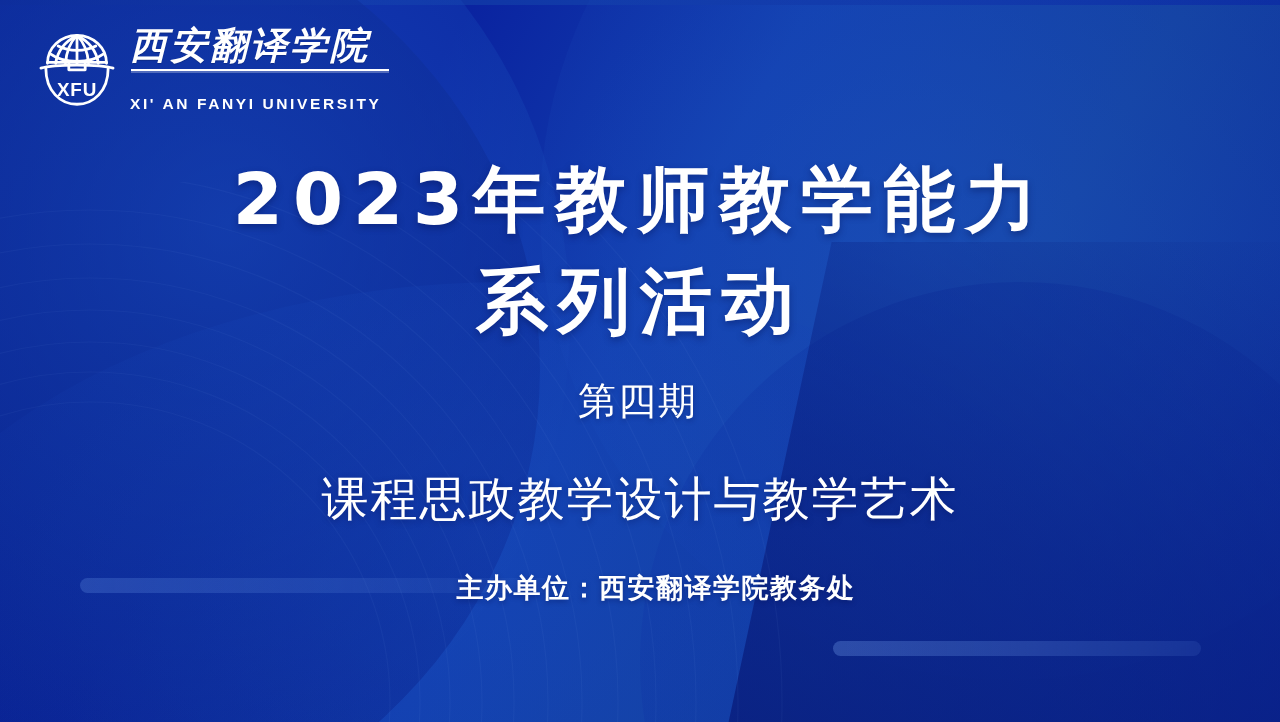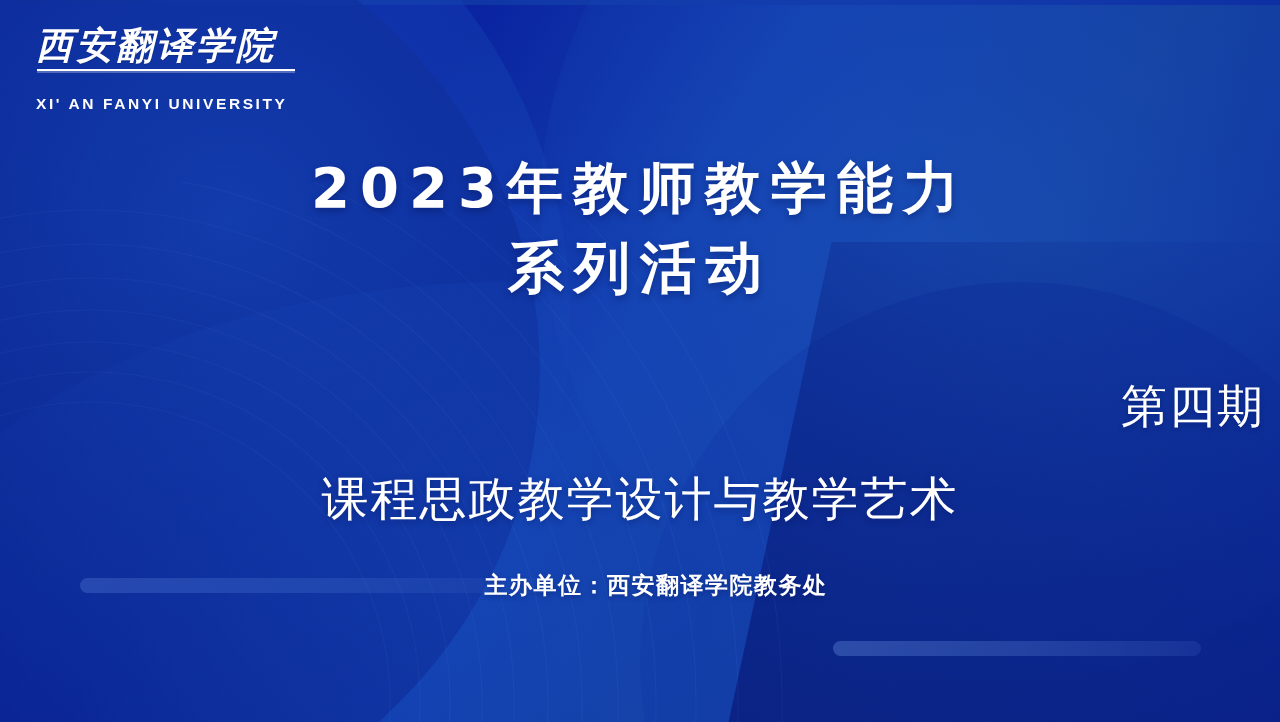--- a/index.html
+++ b/index.html
@@ -110,52 +110,52 @@
 
   
   .headline{
     position:absolute; left:0; right:0; top:148px;
     text-align:center;
     color:#ffffff;
   }
   .headline .ln{
     font-family:"DejaVu Sans","Liberation Sans",sans-serif;
     font-weight:700;
-    font-size:56px;
+    font-size:72px;
     line-height:1.42;
     letter-spacing:10px;
     text-shadow:0 3px 7px rgba(4,16,80,.42);
     white-space:nowrap;
   }
 
   
   .session{
-    position:absolute; left:0; right:15px; top:376px;
-    text-align:right;
+    position:absolute; left:0; right:4px; top:376px;
+    text-align:center;
     font-family:"DejaVu Sans","Liberation Sans",sans-serif;
-    font-size:46px; font-weight:400; color:#ffffff;
+    font-size:38px; font-weight:400; color:#ffffff;
     letter-spacing:2px;
     text-shadow:0 2px 5px rgba(4,16,80,.38);
   }
   .subtitle{
     position:absolute; left:0; right:0; top:448px;
     text-align:center;
     font-family:"DejaVu Sans","Liberation Sans",sans-serif;
     font-size:47px; font-weight:400; color:#ffffff;
     letter-spacing:2px;
     text-shadow:0 2px 6px rgba(4,16,80,.40);
     margin-top:20px;
   }
 
   
   .organizer{
     position:absolute; left:0; right:0; top:570px;
     text-align:center;
     font-family:"DejaVu Serif","Liberation Serif",serif;
-    font-size:23px; font-weight:700; color:#ffffff;
+    font-size:27px; font-weight:700; color:#ffffff;
     letter-spacing:1.5px;
     text-shadow:0 2px 5px rgba(4,16,80,.40);
     margin-left:32px;
   }
 </style>
 </head>
 <body>
 
 <div class="slide">
 
@@ -185,20 +185,45 @@
           <circle cx="330" cy="520" r="692"></circle>
         </g>
       </svg>
     </div>
 
     <div class="accent-bar left"></div>
     <div class="accent-bar right"></div>
   </div>
 
   <div class="logo">
+    <div class="logo-mark">
+      <svg viewBox="0 0 100 102" aria-hidden="true">
+        <g fill="none" stroke="#ffffff" stroke-width="3.4" stroke-linecap="round">
+
+          <path d="M14,44 A36,34 0 0 1 86,44"></path>
+
+          <path d="M50,10 L50,44"></path>
+          <path d="M50,10 C34,18 26,30 24,44"></path>
+          <path d="M50,10 C66,18 74,30 76,44"></path>
+          <path d="M50,10 C42,18 37,30 36,44"></path>
+          <path d="M50,10 C58,18 63,30 64,44"></path>
+
+          <path d="M27,23 A34,20 0 0 0 73,23"></path>
+          <path d="M18,33 A40,22 0 0 0 82,33"></path>
+          <path d="M14,43 L86,43"></path>
+        </g>
+
+        <g fill="none" stroke="#ffffff" stroke-width="3.4" stroke-linecap="round" stroke-linejoin="round">
+          <path d="M6,50 C22,45 78,45 94,50"></path>
+          <path d="M12,50 C12,78 30,94 50,94 C70,94 88,78 88,50"></path>
+          <path d="M40,44 L40,52 L60,52 L60,44"></path>
+        </g>
+        <text x="50" y="84" text-anchor="middle" font-family="'Liberation Sans','DejaVu Sans',sans-serif" font-size="23" font-weight="700" fill="#ffffff" letter-spacing="1">XFU</text>
+      </svg>
+    </div>
     <div class="logo-text">
       <div class="logo-cn">西安翻译学院</div>
       <div class="logo-rule"></div>
       <div class="logo-en">XI' AN FANYI UNIVERSITY</div>
     </div>
   </div>
 
   <div class="headline">
     <div class="ln">2023年教师教学能力</div>
     <div class="ln">系列活动</div>

